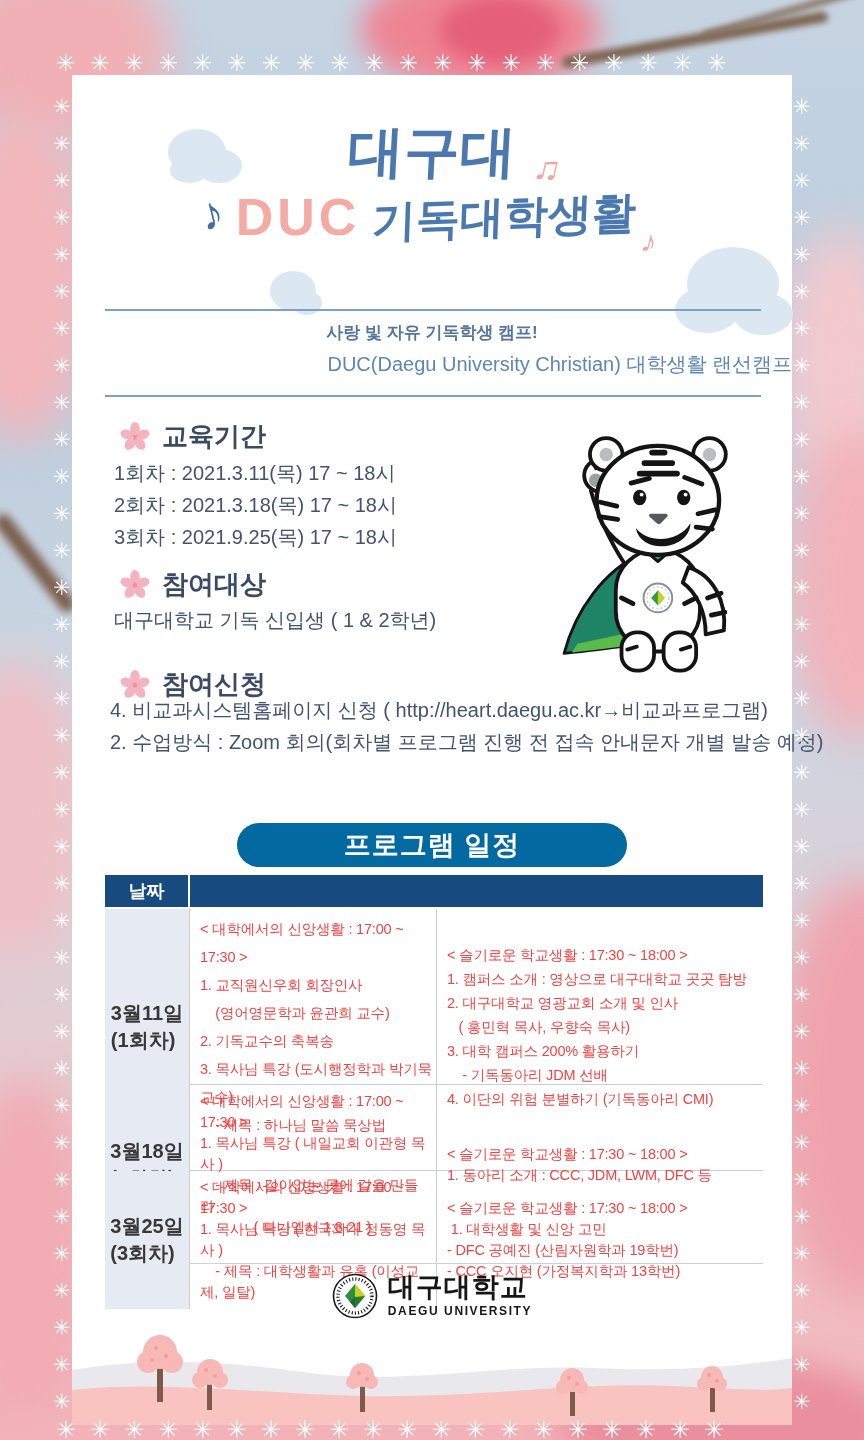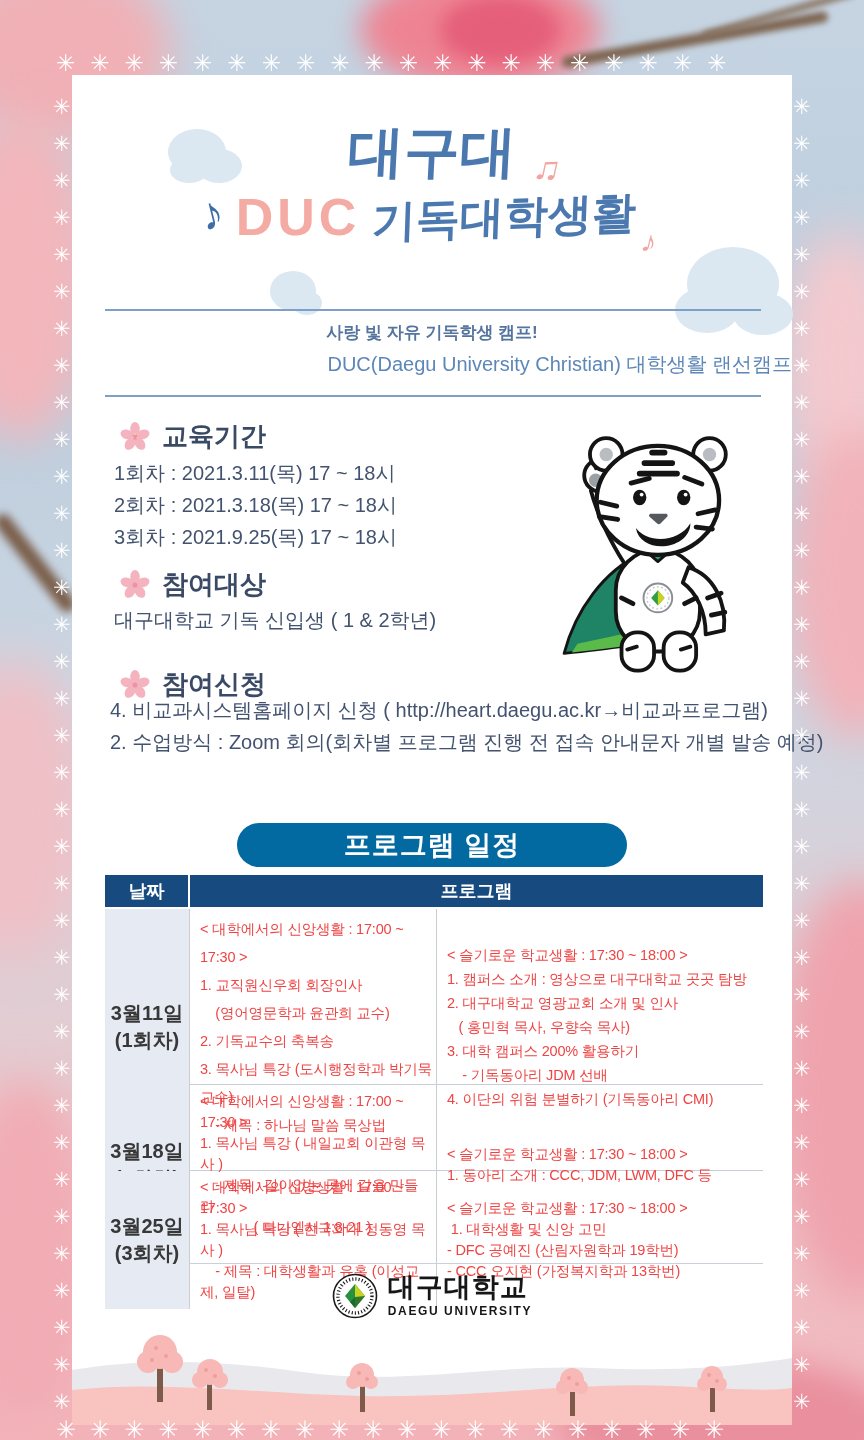--- a/index.html
+++ b/index.html
@@ -39,21 +39,21 @@
   
   .pill{position:absolute;left:165px;top:748px;width:390px;height:44px;background:#0369a1;border-radius:22px;
     display:flex;align-items:center;justify-content:center;color:#fff;font-size:27px;font-weight:bold;letter-spacing:1px;}
   
   .table{position:absolute;left:33px;top:800px;width:658px;border-bottom:1px solid #ccd0d8;}
   .thead{display:grid;grid-template-columns:85px 573px;height:32px;background:#174a7e;}
   .th{display:flex;align-items:center;justify-content:center;color:#fff;font-size:18px;font-weight:bold;}
   .th-date{border-right:2px solid #ffffff;}
   .trow{display:grid;grid-template-columns:85px 247px 326px;border-top:2px solid #fff;}
   .trow + .trow{border-top:1px solid #c9cdd5;}
-  .td-date{background:#e6eaf2;display:flex;align-items:center;justify-content:center;text-align:center;
+  .td-date{background:#e6eaf2;display:flex;align-items:center;justify-content:center;
     font-size:20px;font-weight:bold;color:#383838;white-space:pre-line;line-height:1.35;border-right:1px solid #c9cdd5;}
   .td-cell{display:flex;align-items:center;white-space:pre-wrap;font-size:14.5px;color:#ef4444;padding:6px 4px 6px 10px;letter-spacing:-0.2px;}
   .td-left{border-right:1px solid #c9cdd5;}
   .r1{height:175px;} .r2{height:85px;} .r3{height:92px;}
   .r1 .td-left{line-height:28px;} .r1 .td-right{line-height:24px;}
   .r2 .td-cell,.r3 .td-cell{line-height:21px;}
   
   .footer-logo{position:absolute;left:0;top:1198px;width:100%;display:flex;align-items:center;justify-content:center;gap:10px;}
   .uni-kr{font-size:27px;font-weight:bold;color:#161616;letter-spacing:1px;line-height:1;}
   .uni-en{font-size:12px;font-weight:bold;color:#161616;letter-spacing:1.6px;margin-top:3px;}
@@ -198,21 +198,20 @@
   <div class="sec-line" style="left:38px;top:622px;">4. 비교과시스템홈페이지 신청 ( http://heart.daegu.ac.kr→비교과프로그램)</div>
   <div class="sec-line" style="left:38px;top:654px;">2. 수업방식 : Zoom 회의(회차별 프로그램 진행 전 접속 안내문자 개별 발송 예정)</div>
 
   <div class="pill">
     <span>프로그램 일정</span>
   </div>
 
   <div class="table">
     <div class="thead">
       <div class="th th-date">날짜</div>
-      <div class="th">프로그램</div>
     </div>
     <div class="trow r1">
       <div class="td-date">3월11일
 (1회차)</div>
       <div class="td-cell td-left">&lt; 대학에서의 신앙생활 : 17:00 ~ 17:30 &gt;
 1. 교직원신우회 회장인사
     (영어영문학과 윤관희 교수)
 2. 기독교수의 축복송
 3. 목사님 특강 (도시행정학과 박기묵 교수)
     - 제목 : 하나님 말씀 묵상법</div>

